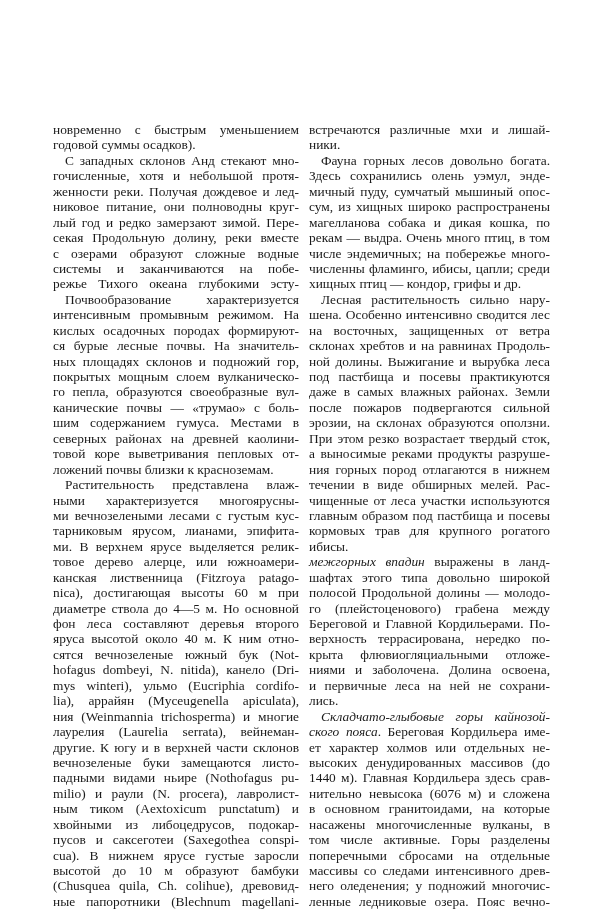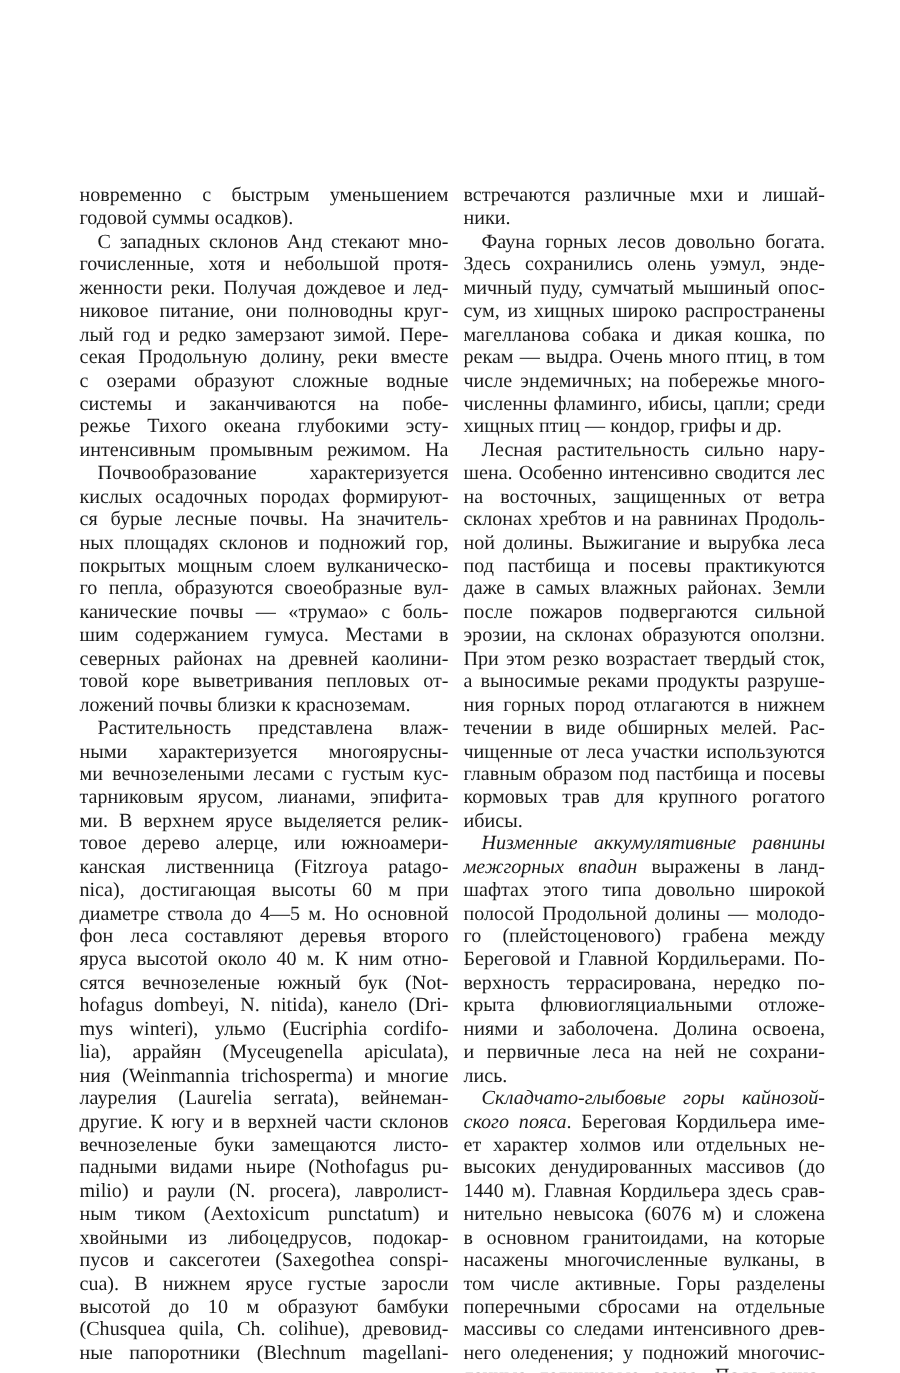--- a/index.html
+++ b/index.html
@@ -57,22 +57,22 @@
       <span class="line last">годовой суммы осадков).</span>
       <span class="line indent">С западных склонов Анд стекают мно-</span>
       <span class="line">гочисленные, хотя и небольшой протя-</span>
       <span class="line">женности реки. Получая дождевое и лед-</span>
       <span class="line">никовое питание, они полноводны круг-</span>
       <span class="line">лый год и редко замерзают зимой. Пере-</span>
       <span class="line">секая Продольную долину, реки вместе</span>
       <span class="line">с озерами образуют сложные водные</span>
       <span class="line">системы и заканчиваются на побе-</span>
       <span class="line">режье Тихого океана глубокими эсту-</span>
+      <span class="line indent">Почвообразование характеризуется</span>
       <span class="line">интенсивным промывным режимом. На</span>
-      <span class="line indent">Почвообразование характеризуется</span>
       <span class="line">кислых осадочных породах формируют-</span>
       <span class="line">ся бурые лесные почвы. На значитель-</span>
       <span class="line">ных площадях склонов и подножий гор,</span>
       <span class="line">покрытых мощным слоем вулканическо-</span>
       <span class="line">го пепла, образуются своеобразные вул-</span>
       <span class="line">канические почвы — «трумао» с боль-</span>
       <span class="line">шим содержанием гумуса. Местами в</span>
       <span class="line">северных районах на древней каолини-</span>
       <span class="line">товой коре выветривания пепловых от-</span>
       <span class="line last">ложений почвы близки к красноземам.</span>
@@ -127,21 +127,20 @@
       <span class="line"><span>после пожаров подвергаются сильной</span></span>
       <span class="line"><span>эрозии, на склонах образуются оползни.</span></span>
       <span class="line"><span>При этом резко возрастает твердый сток,</span></span>
       <span class="line"><span>а выносимые реками продукты разруше-</span></span>
       <span class="line"><span>ния горных пород отлагаются в нижнем</span></span>
       <span class="line"><span>течении в виде обширных мелей. Рас-</span></span>
       <span class="line"><span>чищенные от леса участки используются</span></span>
       <span class="line"><span>главным образом под пастбища и посевы</span></span>
       <span class="line"><span>кормовых трав для крупного рогатого</span></span>
       <span class="line last"><span>ибисы.</span></span>
-      <span class="line indent"><span class="em">Низменные аккумулятивные равнины</span></span>
       <span class="line"><span class="em">межгорных впадин</span><span> выражены в ланд-</span></span>
       <span class="line"><span>шафтах этого типа довольно широкой</span></span>
       <span class="line"><span>полосой Продольной долины — молодо-</span></span>
       <span class="line"><span>го (плейстоценового) грабена между</span></span>
       <span class="line"><span>Береговой и Главной Кордильерами. По-</span></span>
       <span class="line"><span>верхность террасирована, нередко по-</span></span>
       <span class="line"><span>крыта флювиогляциальными отложе-</span></span>
       <span class="line"><span>ниями и заболочена. Долина освоена,</span></span>
       <span class="line"><span>и первичные леса на ней не сохрани-</span></span>
       <span class="line last"><span>лись.</span></span>

